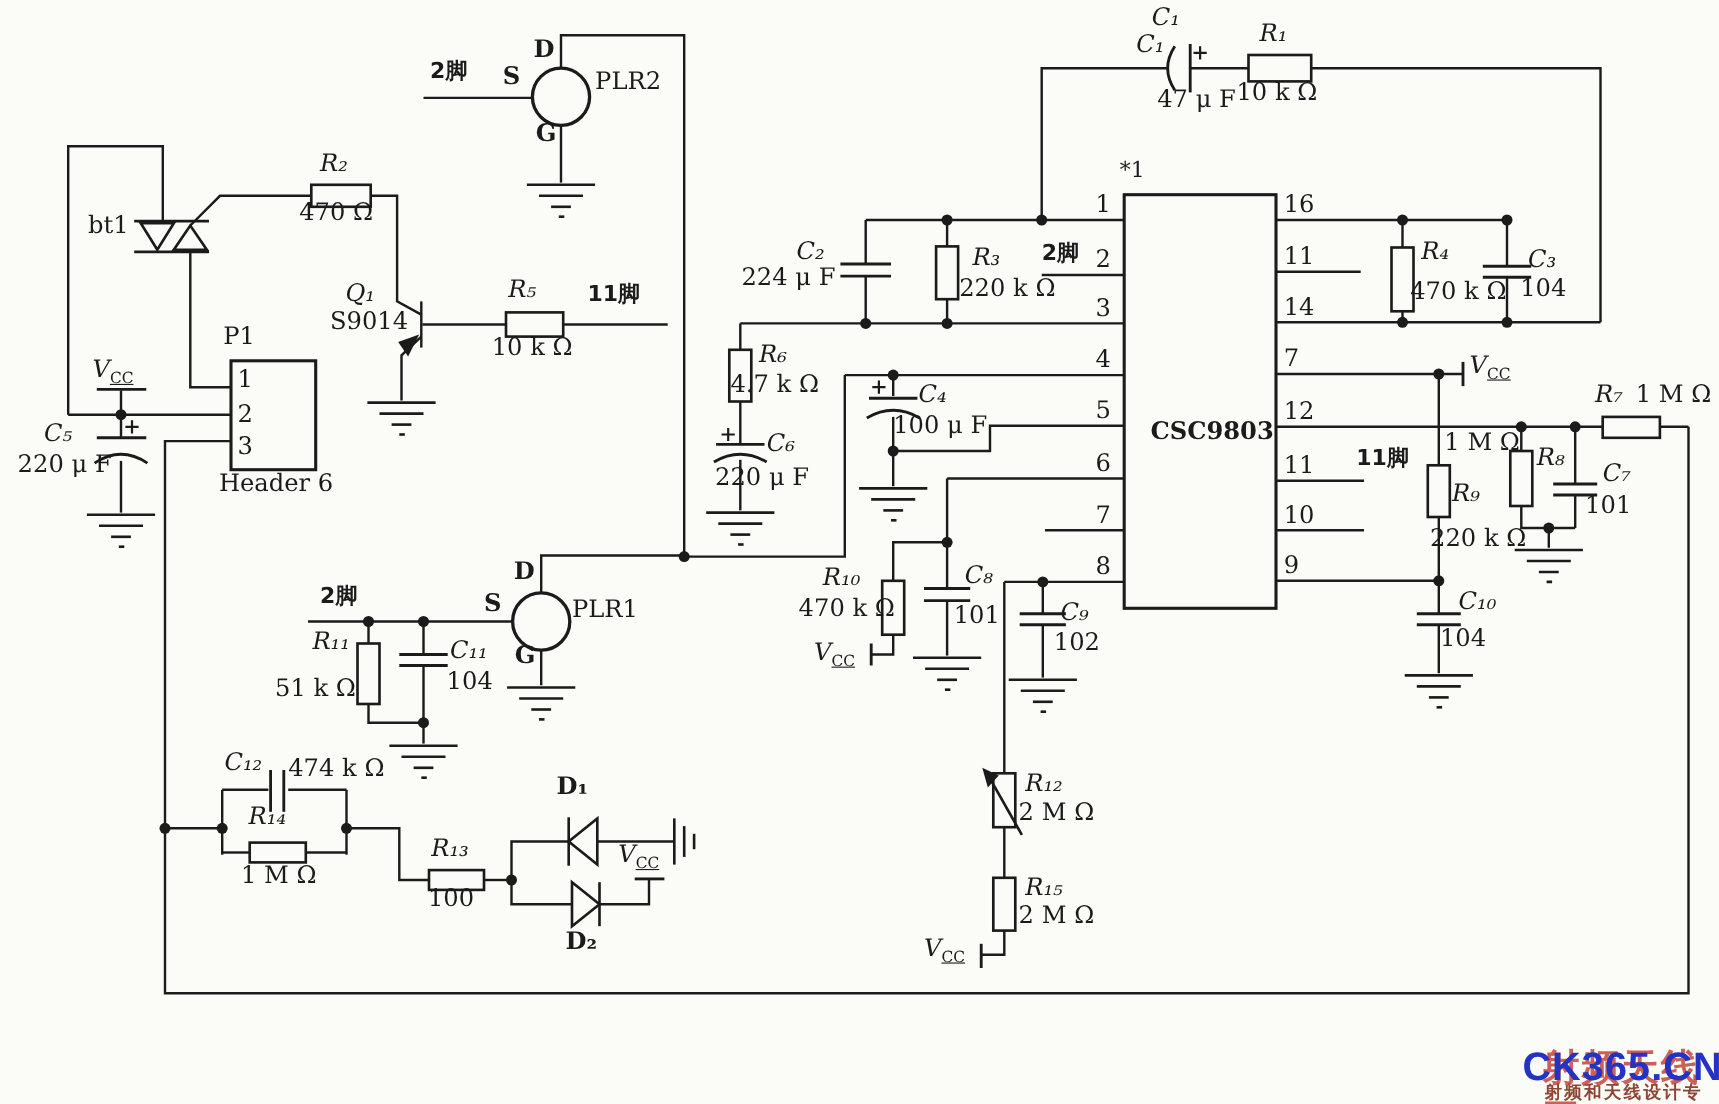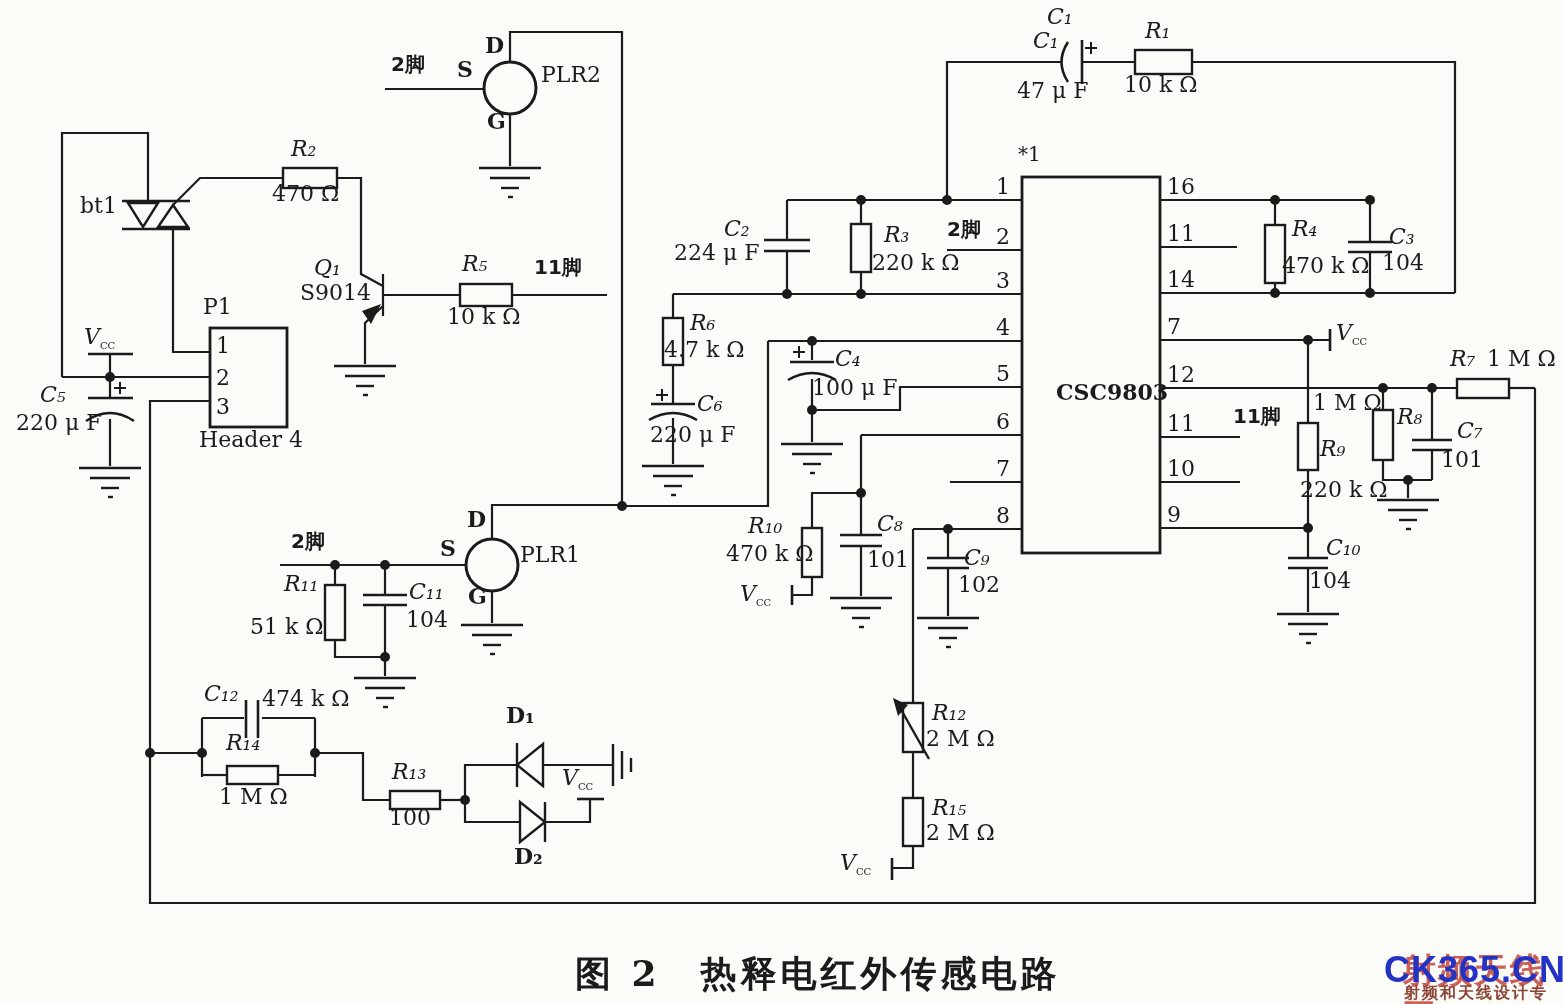--- a/index.html
+++ b/index.html
@@ -4,22 +4,22 @@
 <style>
   html,body{margin:0;padding:0;background:#e8e8e6;}
   #stage{position:relative;width:1563px;height:1004px;background:#fbfbf8;overflow:hidden;
          font-family:"DejaVu Serif",serif;color:#1b1b1b;}
   svg{position:absolute;left:0;top:0;}
   .lbl{position:absolute;font-size:22px;line-height:1.05;white-space:nowrap;color:#1b1b1b;}
   .ref{font-style:italic;}
   .cjk{font-family:"DejaVu Sans","Liberation Sans",sans-serif;font-size:20px;font-weight:600;}
   .pin{font-size:22px;}
   .vcc i{font-style:italic;font-size:22px;}
-  .vcc sub{font-size:10px;}
-  .icname{font-weight:700;font-size:22px;text-align:left;padding-left:32px;}
+  .vcc sub{font-size:14px;text-decoration:underline;}
+  .icname{font-weight:700;font-size:22px;text-align:right;}
   .caption{position:absolute;font-size:36px;font-weight:600;letter-spacing:4px;
            font-family:"DejaVu Serif",serif;}
   .wm-red{position:absolute;font-family:"Liberation Sans",sans-serif;font-weight:700;
           font-size:34px;letter-spacing:2px;opacity:.8;}
   .wm-blue{position:absolute;font-family:"Liberation Sans",sans-serif;font-weight:700;
            font-size:36px;letter-spacing:1px;}
   .wm-tag{position:absolute;font-family:"DejaVu Sans",sans-serif;font-weight:700;
           font-size:16px;letter-spacing:2px;}
 </style>
 </head>
@@ -324,25 +324,25 @@
 <div class="lbl" style="left:447px;top:305px">10 k Ω</div>
 <div class="lbl cjk" style="left:534px;top:257px">11脚</div>
 
 <div class="lbl vcc" style="left:84px;top:325px"><i>V</i><sub>CC</sub></div>
 <div class="lbl ref" style="left:40px;top:383px">C₅</div>
 <div class="lbl" style="left:16px;top:411px">220 μ F</div>
 <div class="lbl" style="left:203px;top:295px">P1</div>
 <div class="lbl pin" style="left:216px;top:334px">1</div>
 <div class="lbl pin" style="left:216px;top:366px">2</div>
 <div class="lbl pin" style="left:216px;top:395px">3</div>
-<div class="lbl" style="left:199px;top:428px">Header 4</div>
+<div class="lbl" style="left:199px;top:428px">Header 6</div>
 
 <div class="lbl ref" style="left:1047px;top:5px">C₁</div>
 <div class="lbl ref" style="left:1033px;top:29px">C₁</div>
-<div class="lbl" style="left:1017px;top:79px">47 μ F</div>
+<div class="lbl" style="left:1052px;top:79px">47 μ F</div>
 <div class="lbl ref" style="left:1145px;top:19px">R₁</div>
 <div class="lbl" style="left:1124px;top:73px">10 k Ω</div>
 
 <div class="lbl" style="left:1018px;top:144px;font-size:20px">*1</div>
 <div class="lbl icname" style="left:1024px;top:381px;width:134px">CSC9803</div>
 <div class="lbl pin" style="left:996px;top:175px">1</div>
 <div class="lbl pin" style="left:996px;top:225px">2</div>
 <div class="lbl pin" style="left:996px;top:269px">3</div>
 <div class="lbl pin" style="left:996px;top:316px">4</div>
 <div class="lbl pin" style="left:996px;top:362px">5</div>
@@ -415,19 +415,18 @@
 <div class="lbl ref" style="left:204px;top:682px">C₁₂</div>
 <div class="lbl" style="left:262px;top:687px">474 k Ω</div>
 <div class="lbl ref" style="left:226px;top:731px">R₁₄</div>
 <div class="lbl" style="left:219px;top:785px">1 M Ω</div>
 <div class="lbl ref" style="left:392px;top:760px">R₁₃</div>
 <div class="lbl" style="left:389px;top:806px">100</div>
 <div class="lbl" style="left:506px;top:704px;font-weight:600">D₁</div>
 <div class="lbl" style="left:514px;top:845px;font-weight:600">D₂</div>
 <div class="lbl vcc" style="left:562px;top:766px"><i>V</i><sub>CC</sub></div>
 
-<div class="caption" style="left:575px;top:950px">图 2　热释电红外传感电路</div>
 
 <div class="wm-red" style="left:1402px;top:948px;color:#c23a2e">射频天线网</div>
 <div class="wm-blue" style="left:1384px;top:949px;color:#2433c4">CK365.CN</div>
 <div class="wm-tag" style="left:1404px;top:983px;color:#8d4636">射频和天线设计专家</div>
 
 </div>
 
 </body></html>

